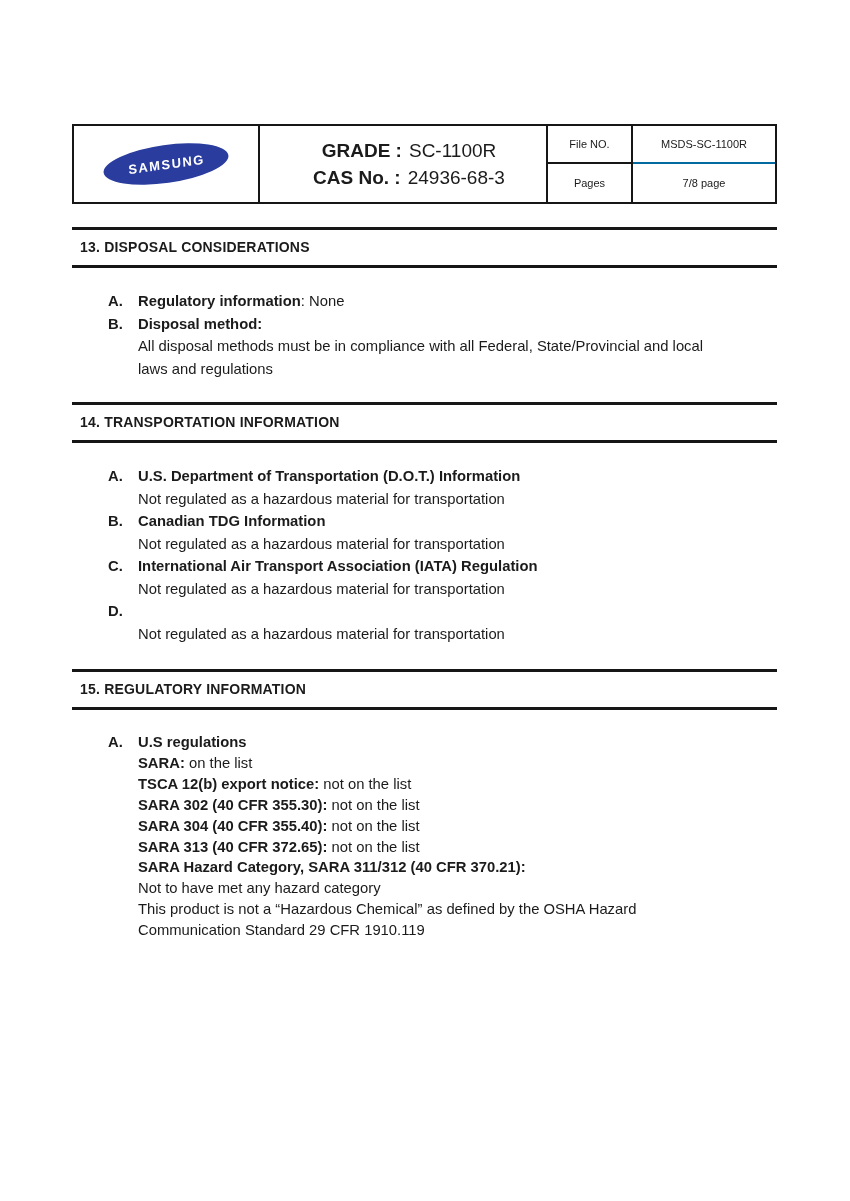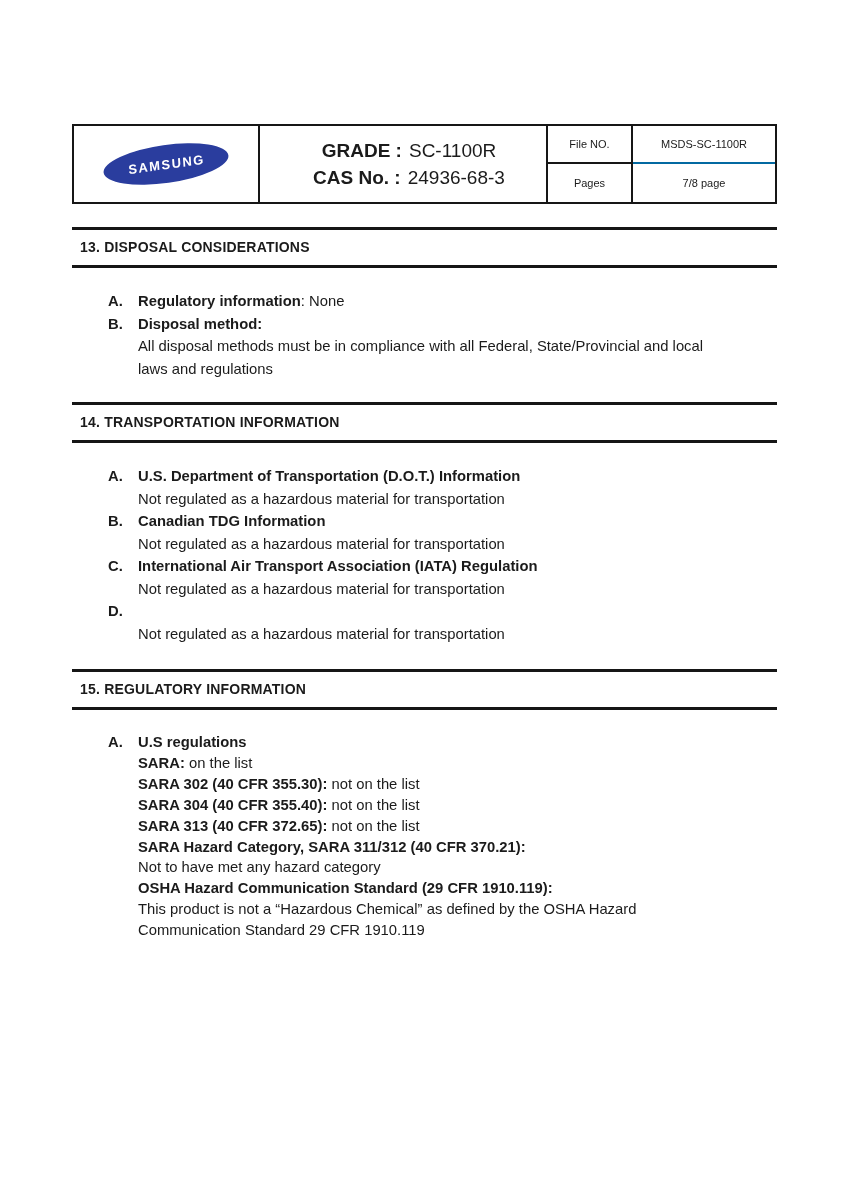--- a/index.html
+++ b/index.html
@@ -210,36 +210,36 @@
       <span>15. REGULATORY INFORMATION</span>
     </div>
     <div class="sec-content lh-tight">
       <div class="row">
         <span class="marker">A.</span><span class="b">U.S regulations</span>
       </div>
       <div class="row">
         <span class="b">SARA:</span><span> on the list</span>
       </div>
       <div class="row">
+        <span class="b">TSCA 12(b) export notice:</span><span> not on the list</span>
+      </div>
+      <div class="row">
         <span class="b">SARA 302 (40 CFR 355.30):</span><span> not on the list</span>
       </div>
       <div class="row">
         <span class="b">SARA 304 (40 CFR 355.40):</span><span> not on the list</span>
       </div>
       <div class="row">
         <span class="b">SARA 313 (40 CFR 372.65):</span><span> not on the list</span>
       </div>
       <div class="row">
         <span class="b">SARA Hazard Category, SARA 311/312 (40 CFR 370.21):</span>
       </div>
       <div class="row">
         <span>Not to have met any hazard category</span>
-      </div>
-      <div class="row">
-        <span class="b">OSHA Hazard Communication Standard (29 CFR 1910.119):</span>
       </div>
       <div class="row">
         <span>This product is not a “Hazardous Chemical” as defined by the OSHA Hazard</span>
       </div>
       <div class="row">
         <span>Communication Standard 29 CFR 1910.119</span>
       </div>
     </div>
 
   </div>

